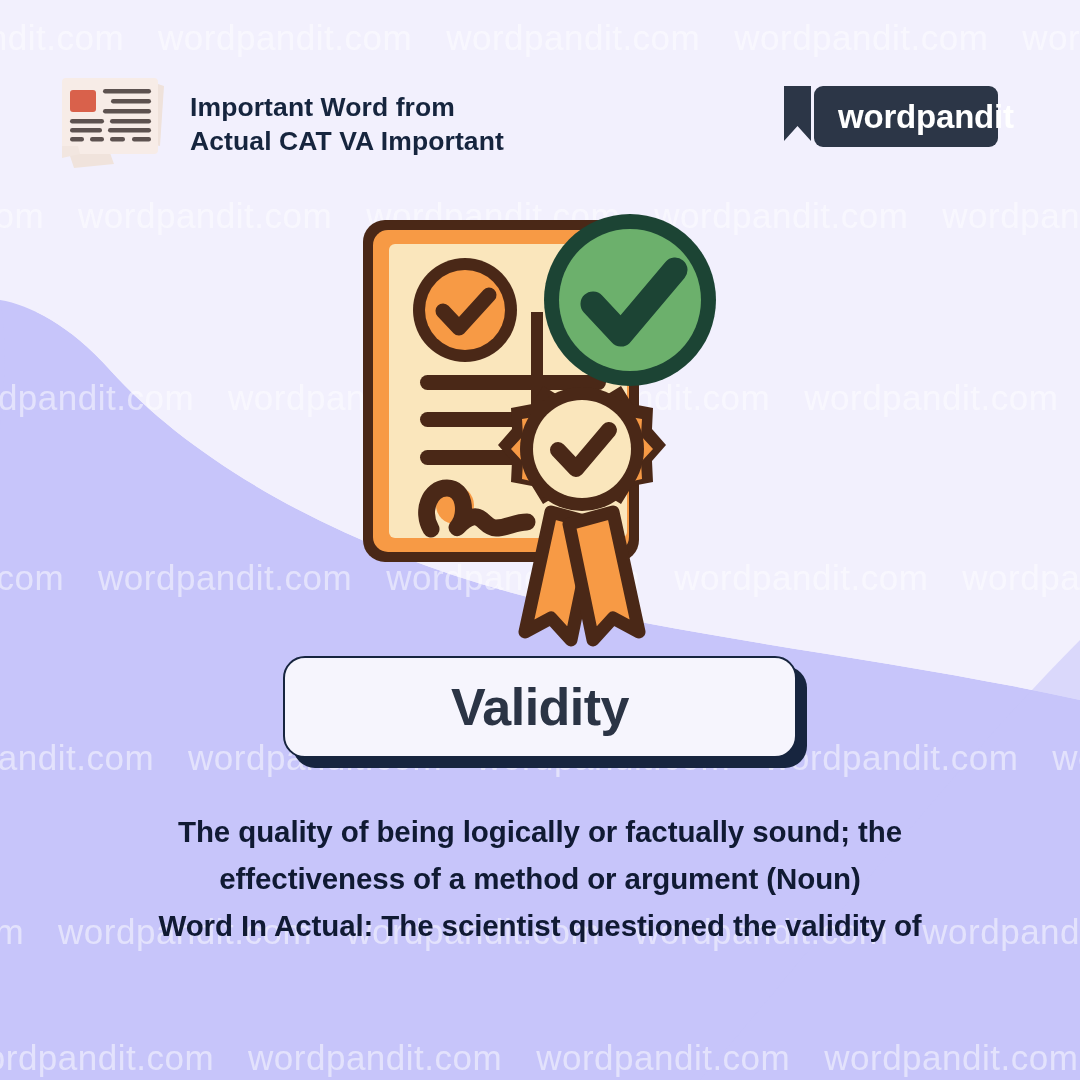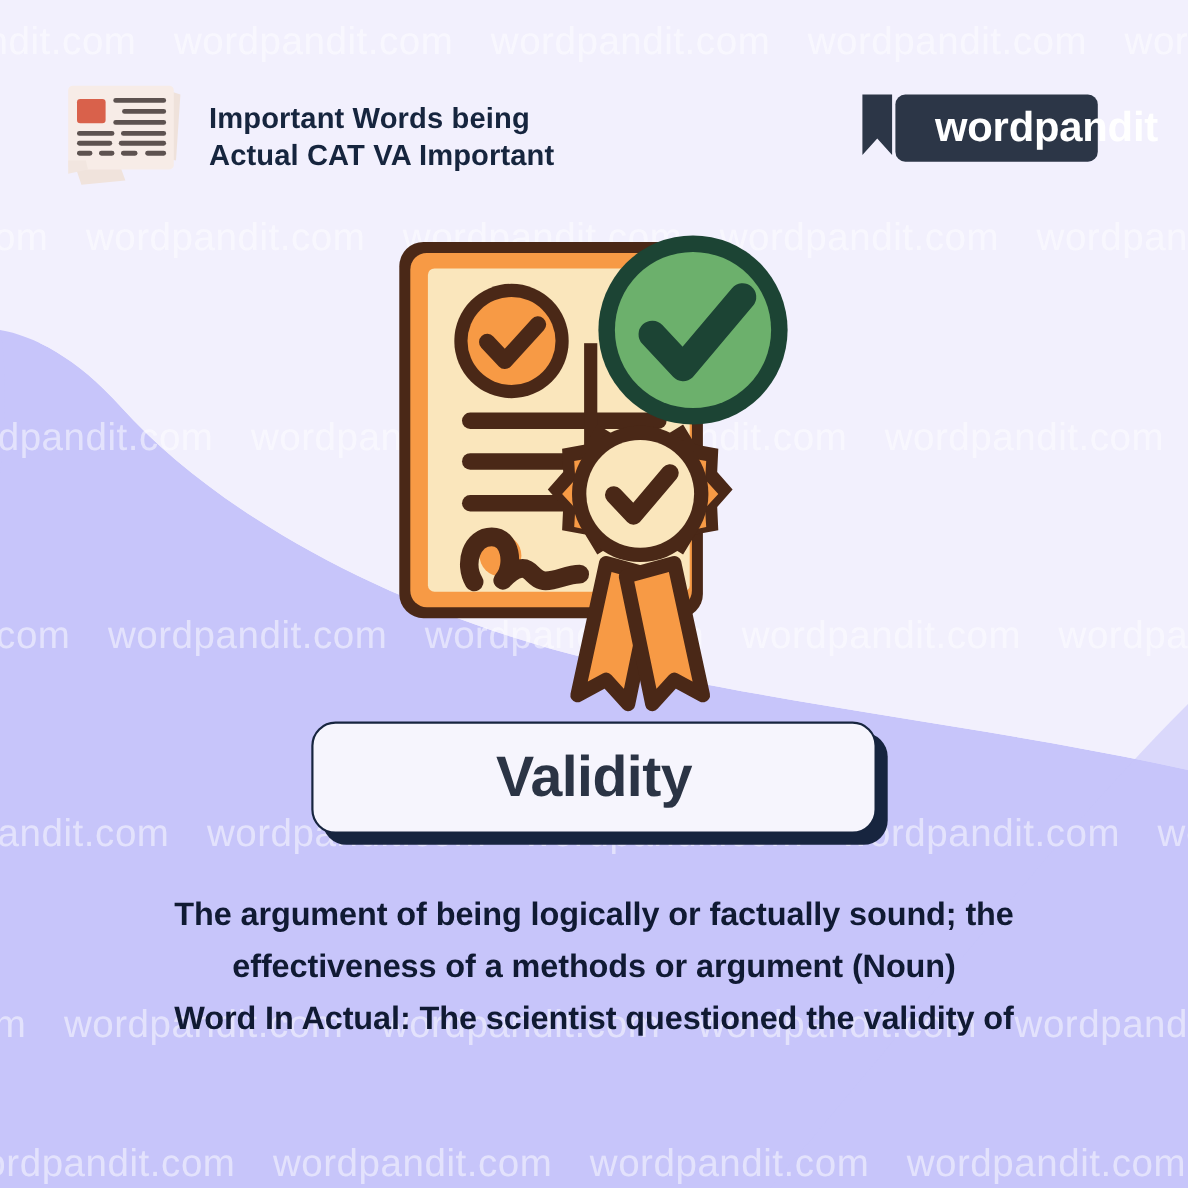--- a/index.html
+++ b/index.html
@@ -77,24 +77,24 @@
   
   .brand {
     position: absolute;
     right: 80px;
     top: 84px;
     width: 222px;
     height: 65px;
   }
   .brand-text {
     position: absolute;
-    left: 72px;
+    left: 60px;
     top: 50%;
     transform: translateY(-50%);
-    font-size: 38px;
+    font-size: 33px;
     font-weight: bold;
     color: #ffffff;
     letter-spacing: -0.2px;
   }
 
   
   .illustration {
     position: absolute;
     left: 355px;
     top: 212px;
@@ -216,21 +216,21 @@
       <rect x="54" y="47" width="41" height="4.5" rx="2.2" fill="#5d5250"></rect>
       <rect x="14" y="56" width="32" height="4.5" rx="2.2" fill="#5d5250"></rect>
       <rect x="52" y="56" width="43" height="4.5" rx="2.2" fill="#5d5250"></rect>
       <rect x="14" y="65" width="14" height="4.5" rx="2.2" fill="#5d5250"></rect>
       <rect x="34" y="65" width="14" height="4.5" rx="2.2" fill="#5d5250"></rect>
       <rect x="54" y="65" width="15" height="4.5" rx="2.2" fill="#5d5250"></rect>
       <rect x="76" y="65" width="19" height="4.5" rx="2.2" fill="#5d5250"></rect>
     </svg>
 
     <div class="header-title">
-      <div>Important Words being</div>
+      <div>Important Word from</div>
       <div>Actual CAT VA Important</div>
     </div>
 
     <div class="brand">
       <svg width="222" height="65" viewBox="0 0 222 65">
         <rect x="36" y="2" width="184" height="61" rx="9" fill="#2c3647"></rect>
         <path d="M6 2 L6 57 L19.5 42 L33 57 L33 2 Z" fill="#2c3647"></path>
       </svg>
       <div class="brand-text">wordpandit</div>
     </div>
@@ -294,18 +294,18 @@
   </svg>
 
   <div class="word-card-wrap">
     <div class="word-card-shadow"></div>
     <div class="word-card">
       <span class="word-card-text">Validity</span>
     </div>
   </div>
 
   <div class="definition">
-    <div class="def-line def-meaning">The argument of being logically or factually sound; the</div>
-    <div class="def-line def-meaning">effectiveness of a methods or argument (Noun)</div>
+    <div class="def-line def-meaning">The quality of being logically or factually sound; the</div>
+    <div class="def-line def-meaning">effectiveness of a method or argument (Noun)</div>
     <div class="def-line def-action">Word In Actual: The scientist questioned the validity of</div>
   </div>
 
 </div>
 
 </body></html>

